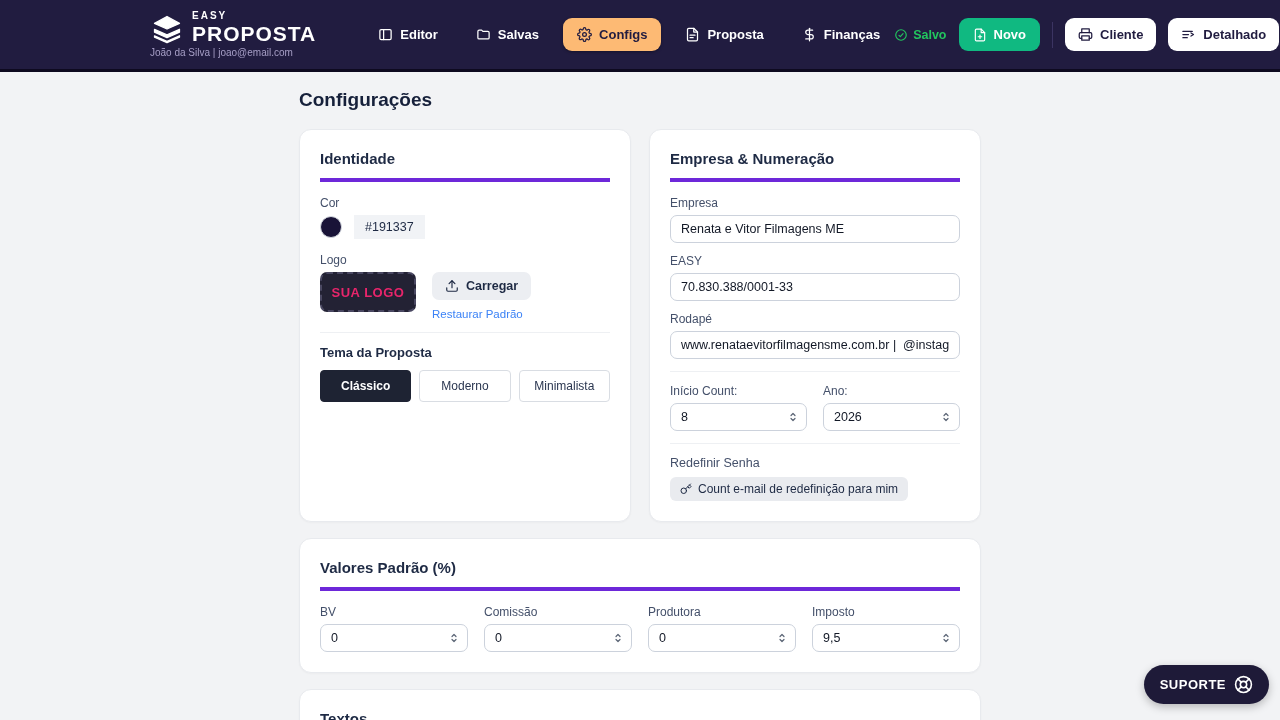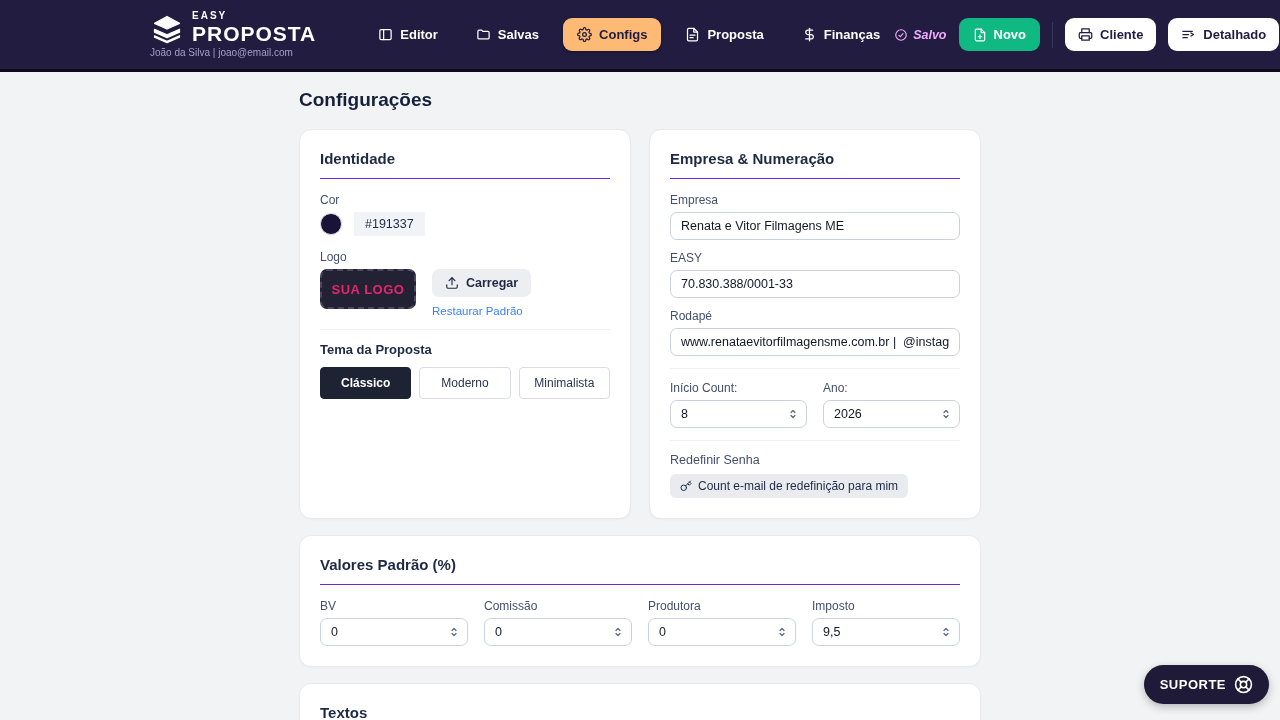--- a/index.html
+++ b/index.html
@@ -22,21 +22,21 @@
 
   .nav-items { display:flex; align-items:center; gap:10px; margin-left:48px; }
   .nav-item {
     display:flex; align-items:center; gap:7px; color:#fff; font-size:13px; font-weight:600;
     padding:9px 14px; border-radius:9px; cursor:pointer; white-space:nowrap; background:transparent; border:none;
     font-family:inherit;
   }
   .nav-item.active { background:#fdba74; color:#211c40; box-shadow:0 1px 3px rgba(0,0,0,.35); }
 
   .nav-right { margin-left:auto; display:flex; align-items:center; gap:12px; }
-  .saved-status { display:flex; align-items:center; gap:5px; color:#f0abfc; font-size:12.5px; font-weight:600;font-style:italic; }
+  .saved-status { display:flex; align-items:center; gap:5px; color:#22c55e; font-size:12.5px; font-weight:600; }
   .btn-green {
     display:flex; align-items:center; gap:7px; background:#10b981; color:#fff; border:none;
     font-size:13px; font-weight:700; padding:9px 14px; border-radius:9px; cursor:pointer; font-family:inherit;
   }
   .nav-divider { width:1px; height:26px; background:#3b3462; }
   .btn-white {
     display:flex; align-items:center; gap:7px; background:#fff; color:#211c40; border:none;
     font-size:13px; font-weight:700; padding:9px 13px; border-radius:9px; cursor:pointer; font-family:inherit;
   }
 
@@ -44,21 +44,21 @@
   .container { width:682px; margin:0 auto; padding-top:17px; }
   .page-title { font-size:19px; font-weight:700; color:#16203a; margin-bottom:18px; }
 
   .cards-row { display:grid; grid-template-columns:1fr 1fr; gap:18px; margin-bottom:16px; }
   .card {
     background:#fff; border:1px solid #e8eaee; border-radius:12px; padding:20px;
     box-shadow:0 1px 2px rgba(16,24,40,.03);
   }
   .card-title {
     font-size:15px; font-weight:700; color:#1e2a44; padding-bottom:11px;
-    border-bottom:1px solid #6d28d9; margin-bottom:14px;
+    border-bottom:4px solid #6d28d9; margin-bottom:14px;
   }
   .field-label { font-size:12px; color:#44506a; margin-bottom:5px; }
   .divider { border:none; border-top:1px solid #eef0f3; margin:12px 0; }
 
   
   .color-row { display:flex; align-items:center; gap:12px; margin-bottom:14px; }
   .color-swatch { width:22px; height:22px; border-radius:50%; border:1px solid #d5d9e0; cursor:pointer; }
   .color-chip { background:#f1f3f6; border-radius:0; padding:5px 11px; font-size:12.5px; color:#1e2a44; }
 
   .logo-row { display:flex; align-items:flex-start; gap:16px; margin-bottom:2px; }

